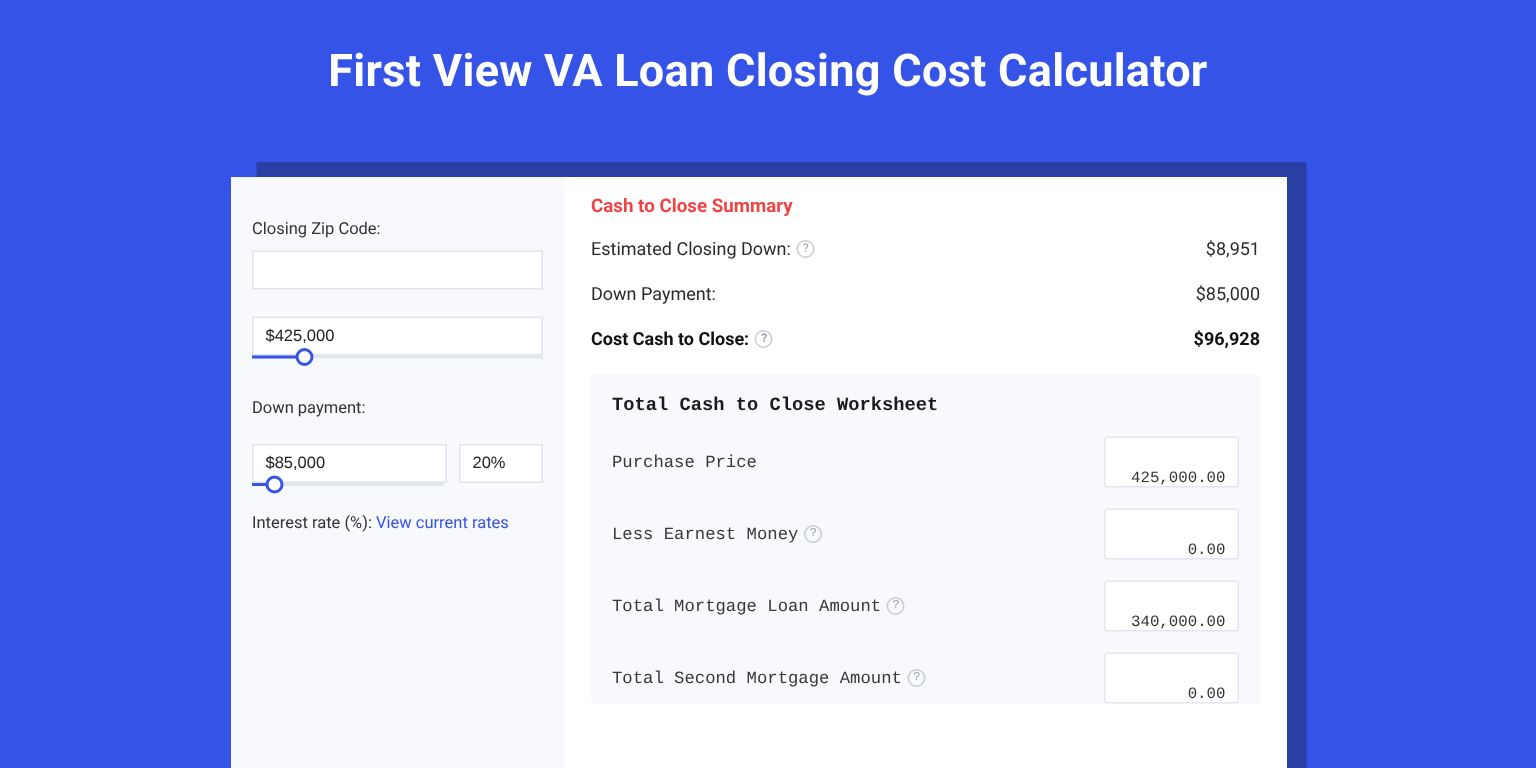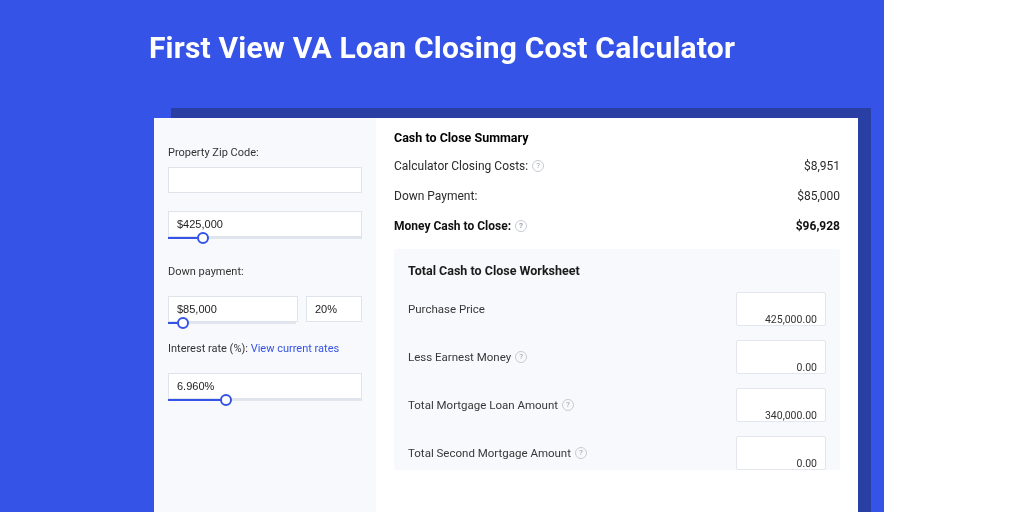--- a/index.html
+++ b/index.html
@@ -1,58 +1,58 @@
 <!DOCTYPE html>
 <html><head>
 <meta charset="utf-8">
 <style>
   * { box-sizing: border-box; margin: 0; padding: 0; }
   html, body { width: 1024px; height: 512px; overflow: hidden; font-family: -apple-system, BlinkMacSystemFont, "Segoe UI", Roboto, Helvetica, Arial, sans-serif; }
-  .bg { width: 884px; height: 512px; background: #3553e6; position: relative; }
+  .bg { width: 1024px; height: 512px; background: #3553e6; position: relative; }
   .title { color: #fff; font-size: 30px; font-weight: 700; text-align: center; padding-top: 30px; letter-spacing: 0.2px; }
   .shadow { position: absolute; left: 171px; top: 108px; width: 700px; height: 420px; background: #2a3fa3; }
   .panel { position: absolute; left: 154px; top: 118px; width: 704px; height: 420px; background: #fff; display: flex; }
   .left { width: 222px; background: #f7f9fc; padding: 14px 14px 0 14px; font-size: 11px; color: #333; }
   .right { flex: 1; padding: 12px 18px 0 18px; }
   .field-label { font-size: 11px; color: #333; margin-top: 20px; margin-bottom: 8px; }
   .field-label.first { margin-top: 14px; }
   .input { width: 100%; height: 26px; background: #fff; border: 1px solid #dfe3eb; padding: 0 8px; font-size: 11px; color: #222; outline: none; }
   .slider-wrap { position: relative; margin-top: 18px; }
   .slider-track { position: absolute; left: 0; right: 0; top: 26px; height: 2px; background: #e1e5ee; }
   .slider-fill { position: absolute; left: 0; top: 26px; height: 2px; background: #3553e6; }
   .slider-knob { position: absolute; top: 21px; width: 12px; height: 12px; background: #fff; border: 2px solid #3553e6; border-radius: 50%; }
   .row-two { display: flex; gap: 8px; }
   .row-two .input { flex: 1; }
   .row-two .small { flex: 0 0 56px; }
   .ir-row { display: inline; }
   .link { color: #3553e6; text-decoration: none; cursor: pointer; }
-  .section-title { font-size: 12.5px; font-weight: 700; color: #000000; margin-bottom: 14px; }
+  .section-title { font-size: 12.5px; font-weight: 700; color: #ef4444; margin-bottom: 14px; }
   .sum-row { display: flex; justify-content: space-between; align-items: center; font-size: 12px; color: #2b2b2b; margin-bottom: 16px; }
   .sum-row.total { font-weight: 700; color: #111; }
   .sum-label { display: flex; align-items: center; gap: 4px; }
   .help { display: inline-flex; align-items: center; justify-content: center; width: 12px; height: 12px; border: 1px solid #c7cbd4; border-radius: 50%; font-size: 8px; color: #9aa0ac; line-height: 1; }
-  .worksheet { background: #f7f9fc; border-radius: 3px; padding: 14px 14px 0 14px; margin-top: 6px; }
+  .worksheet { background: #f7f9fc; border-radius: 3px; padding: 14px 14px 0 14px; margin-top: 6px; font-family: Liberation Mono, monospace; }
   .ws-title { font-size: 12.5px; font-weight: 700; color: #1b1b1b; margin-bottom: 14px; }
   .ws-row { display: flex; justify-content: space-between; align-items: center; font-size: 11.5px; color: #383838; margin-bottom: 14px; }
   .ws-label { display: flex; align-items: center; gap: 4px; }
   .ws-val { width: 90px; height: 22px; background: #fff; border: 1px solid #e3e6ee; border-radius: 2px; font-size: 10.5px; color: #333; text-align: right; padding: 16px 8px; line-height: 22px; }
 </style>
 </head>
 <body>
 
 <div class="bg">
   <div class="title">First View VA Loan Closing Cost Calculator</div>
 
   <div class="shadow"></div>
 
   <div class="panel">
 
     <div class="left">
 
-      <div class="field-label first">Property Zip Code:</div>
+      <div class="field-label first">Closing Zip Code:</div>
       <input class="input" value="" style="">
 
       <div class="slider-wrap">
         <input class="input" value="$425,000" style="">
         <div class="slider-track"></div>
         <div class="slider-fill" id="fill-hp" style="width: 35px;"></div>
         <div class="slider-knob" id="knob-hp" style="left: 29px;"></div>
       </div>
 
       <div class="field-label" style="margin-top:28px">Down payment:</div>
@@ -62,52 +62,46 @@
           <input class="input small" value="20%" style="">
         </div>
         <div class="slider-track" style="width:128px"></div>
         <div class="slider-fill" id="fill-dp" style="width: 15px;"></div>
         <div class="slider-knob" id="knob-dp" style="left: 9px;"></div>
       </div>
 
       <div class="field-label" style="">
         <span class="ir-row">Interest rate (%): </span><a class="link">View current rates</a>
       </div>
-      <div class="slider-wrap">
-        <input class="input" value="6.960%" style="">
-        <div class="slider-track"></div>
-        <div class="slider-fill" id="fill-ir" style="width: 58px;"></div>
-        <div class="slider-knob" id="knob-ir" style="left: 52px;"></div>
-      </div>
 
     </div>
 
     <div class="right">
 
       <div class="section-title">Cash to Close Summary</div>
 
       <div class="sum-row">
         <span class="sum-label">
-          <span>Calculator Closing Costs:</span>
+          <span>Estimated Closing Down:</span>
           <span class="help">?</span>
         </span>
         <span>$8,951</span>
       </div>
 
       <div class="sum-row">
         <span class="sum-label">
           <span>Down Payment:</span>
         </span>
         <span>$85,000</span>
       </div>
 
 
       <div class="sum-row total">
         <span class="sum-label">
-          <span>Money Cash to Close:</span>
+          <span>Cost Cash to Close:</span>
           <span class="help">?</span>
         </span>
         <span>$96,928</span>
       </div>
 
       <div class="worksheet">
         <div class="ws-title">Total Cash to Close Worksheet</div>
 
         <div class="ws-row">
           <span class="ws-label">

